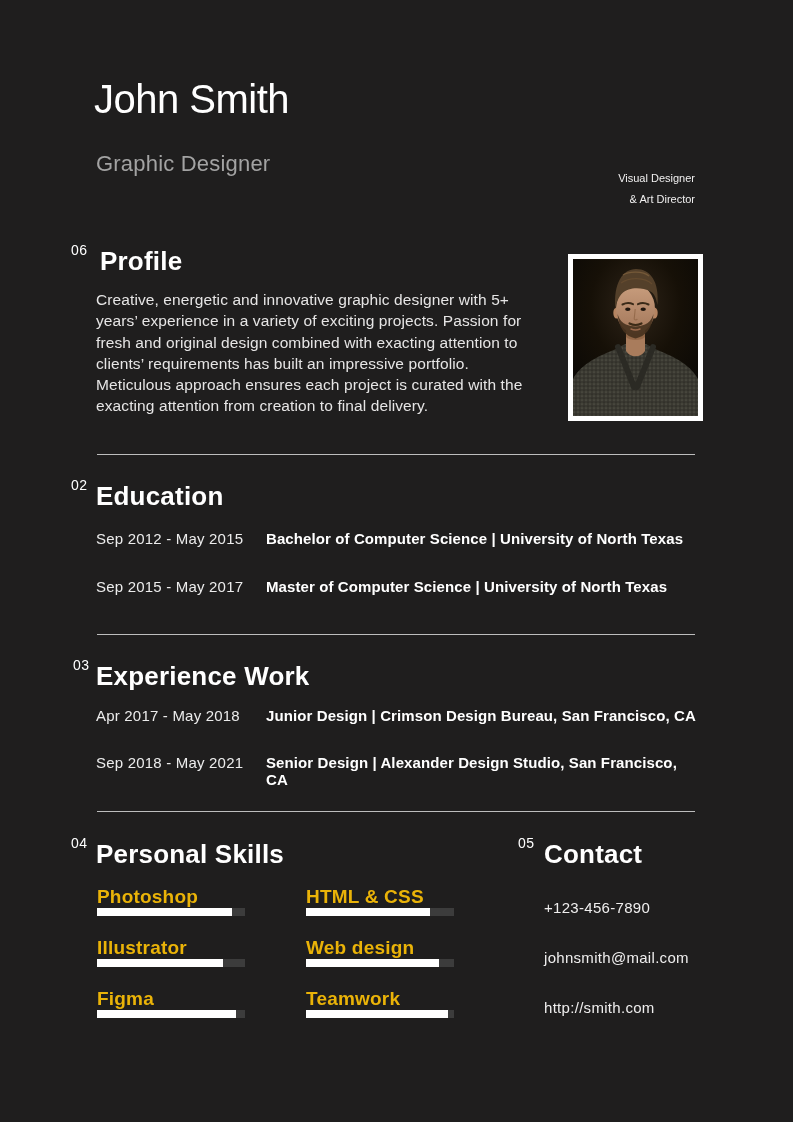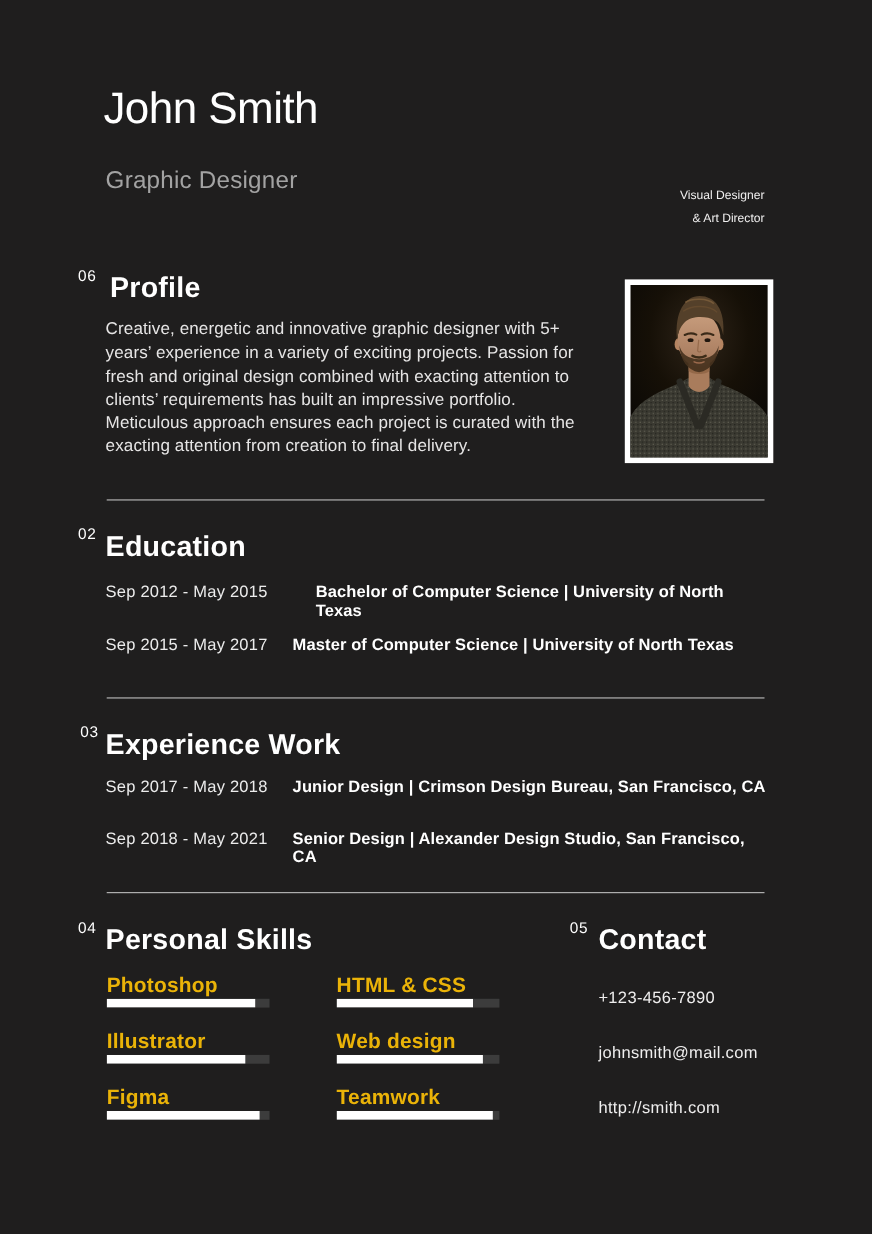--- a/index.html
+++ b/index.html
@@ -121,35 +121,35 @@
       <path d="M44.5 55 Q46.5 76 62.5 79.5 Q78.5 76 80.5 55 Q78 63 72 65.5 Q67 67.5 62.5 67.5 Q58 67.5 53 65.5 Q47 63 44.5 55 Z" fill="#46321e" opacity="0.92"></path>
       <path d="M56.5 64.5 Q62.5 67.5 68.5 64.5" stroke="#3c2b17" stroke-width="2.2" fill="none" stroke-linecap="round"></path>
       <path d="M58 70 Q62.5 72 67 70" stroke="#9c6a4d" stroke-width="1.4" fill="none" stroke-linecap="round"></path>
     </svg>
   </div>
 
   <div class="abs divider" style="top:454px;"></div>
 
   <div class="abs section-number" style="left:71px;top:477px;">02</div>
   <div class="abs section-heading" style="left:96px;top:481px;">Education</div>
-  <div class="abs row" style="top:530px;gap:21px;">
+  <div class="abs row" style="top:530px;">
     <div class="dates">Sep 2012 - May 2015</div>
     <div class="detail">Bachelor of Computer Science | University of North Texas</div>
   </div>
   <div class="abs row" style="top:578px;">
     <div class="dates">Sep 2015 - May 2017</div>
     <div class="detail">Master of Computer Science | University of North Texas</div>
   </div>
 
   <div class="abs divider" style="top:634px;"></div>
 
   <div class="abs section-number" style="left:73px;top:657px;">03</div>
   <div class="abs section-heading" style="left:96px;top:661px;">Experience Work</div>
   <div class="abs row" style="top:707px;">
-    <div class="dates">Sep 2017 - May 2018</div>
+    <div class="dates">Apr 2017 - May 2018</div>
     <div class="detail">Junior Design | Crimson Design Bureau, San Francisco, CA</div>
   </div>
   <div class="abs row" style="top:754px;">
     <div class="dates">Sep 2018 - May 2021</div>
     <div class="detail">Senior Design | Alexander Design Studio, San Francisco, CA</div>
   </div>
 
   <div class="abs divider" style="top:811px;"></div>
 
   <div class="abs section-number" style="left:71px;top:835px;">04</div>

